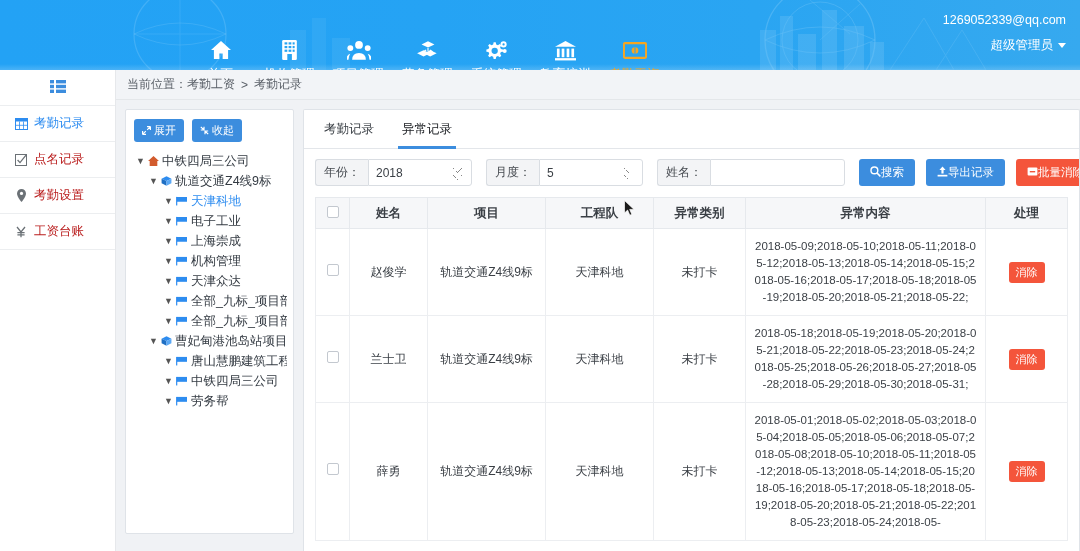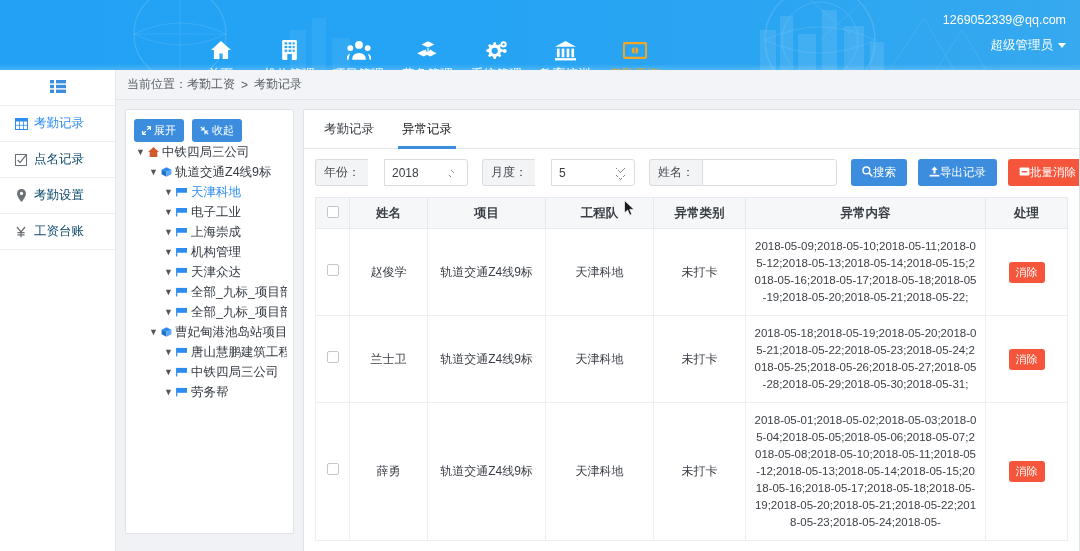--- a/index.html
+++ b/index.html
@@ -78,21 +78,21 @@
     height: 36px;
     display: flex; align-items: center; justify-content: center;
     border-bottom: 1px solid #eceef0;
     cursor: pointer;
   }
   .sidebar-item {
     height: 36px;
     display: flex; align-items: center;
     padding-left: 13px;
     border-bottom: 1px solid #eceef0;
-    color: #0c4a6e;
+    color: #b91c1c;
     font-size: 12.5px;
     cursor: pointer;
     white-space: nowrap;
   }
   .sidebar-item .s-ico {
     width: 16px; display: inline-flex; align-items: center; justify-content: center;
     margin-right: 5px; color: #6b7176;
   }
   .sidebar-item.active { color: #2d8cf0; }
   .sidebar-item.active .s-ico { color: #2d8cf0; }
@@ -114,21 +114,21 @@
   
   .tree-panel {
     width: 169px; flex: 0 0 169px;
     background: #ffffff;
     border: 1px solid #dfe3e8;
     border-radius: 2px;
     padding: 9px 6px 6px 8px;
     overflow: hidden;
     height: 425px;
   }
-  .tree-btns { display: flex; gap: 8px; }
+  .tree-btns { display: flex; gap: 8px; margin-bottom: 9px; }
   .tbtn {
     background: #3c8dde; color: #fff;
     border: none; border-radius: 3px;
     font-size: 11px; padding: 4px 8px;
     display: inline-flex; align-items: center; gap: 3px;
     cursor: pointer; font-family: inherit;
     white-space: nowrap;
   }
   .tree { font-size: 12.5px; color: #333a42; }
   .tnode {
@@ -178,31 +178,30 @@
   }
   .fgroup { display: flex; align-items: stretch; margin-right: 14px; }
   .faddon {
     background: #f3f4f6; border: 1px solid #d9dde2; border-right: none;
     border-radius: 3px 0 0 3px;
     padding: 0 8px; display: flex; align-items: center;
     font-size: 12px; color: #45494f; white-space: nowrap;
   }
   .fselect {
     border: 1px solid #d9dde2; border-radius: 0 3px 3px 0;
-    background: #fff; height: 27px; width: 84px;
+    background: #fff; height: 27px; width: 104px;
     font-size: 12px; color: #3a3f45; padding-left: 7px;
     font-family: inherit;
     -moz-appearance: none; appearance: none;
     background-image:
       linear-gradient(45deg, transparent 50%, #888 50%, #888 56%, transparent 56%),
       linear-gradient(135deg, transparent 44%, #888 44%, #888 50%, transparent 50%);
     background-position: calc(100% - 13px) 9px, calc(100% - 9px) 9px;
     background-size: 5px 5px, 5px 5px;
     background-repeat: no-repeat;
-    margin-left: 16px;
   }
   .fselect.upd {
     background-image:
       linear-gradient(45deg, transparent 50%, #888 50%, #888 56%, transparent 56%),
       linear-gradient(135deg, transparent 44%, #888 44%, #888 50%, transparent 50%),
       linear-gradient(45deg, transparent 44%, #888 44%, #888 50%, transparent 50%),
       linear-gradient(135deg, transparent 50%, #888 50%, #888 56%, transparent 56%);
     background-position: calc(100% - 13px) 15px, calc(100% - 9px) 15px, calc(100% - 13px) 8px, calc(100% - 9px) 8px;
     background-size: 5px 5px, 5px 5px, 5px 5px, 5px 5px;
     background-repeat: no-repeat;

